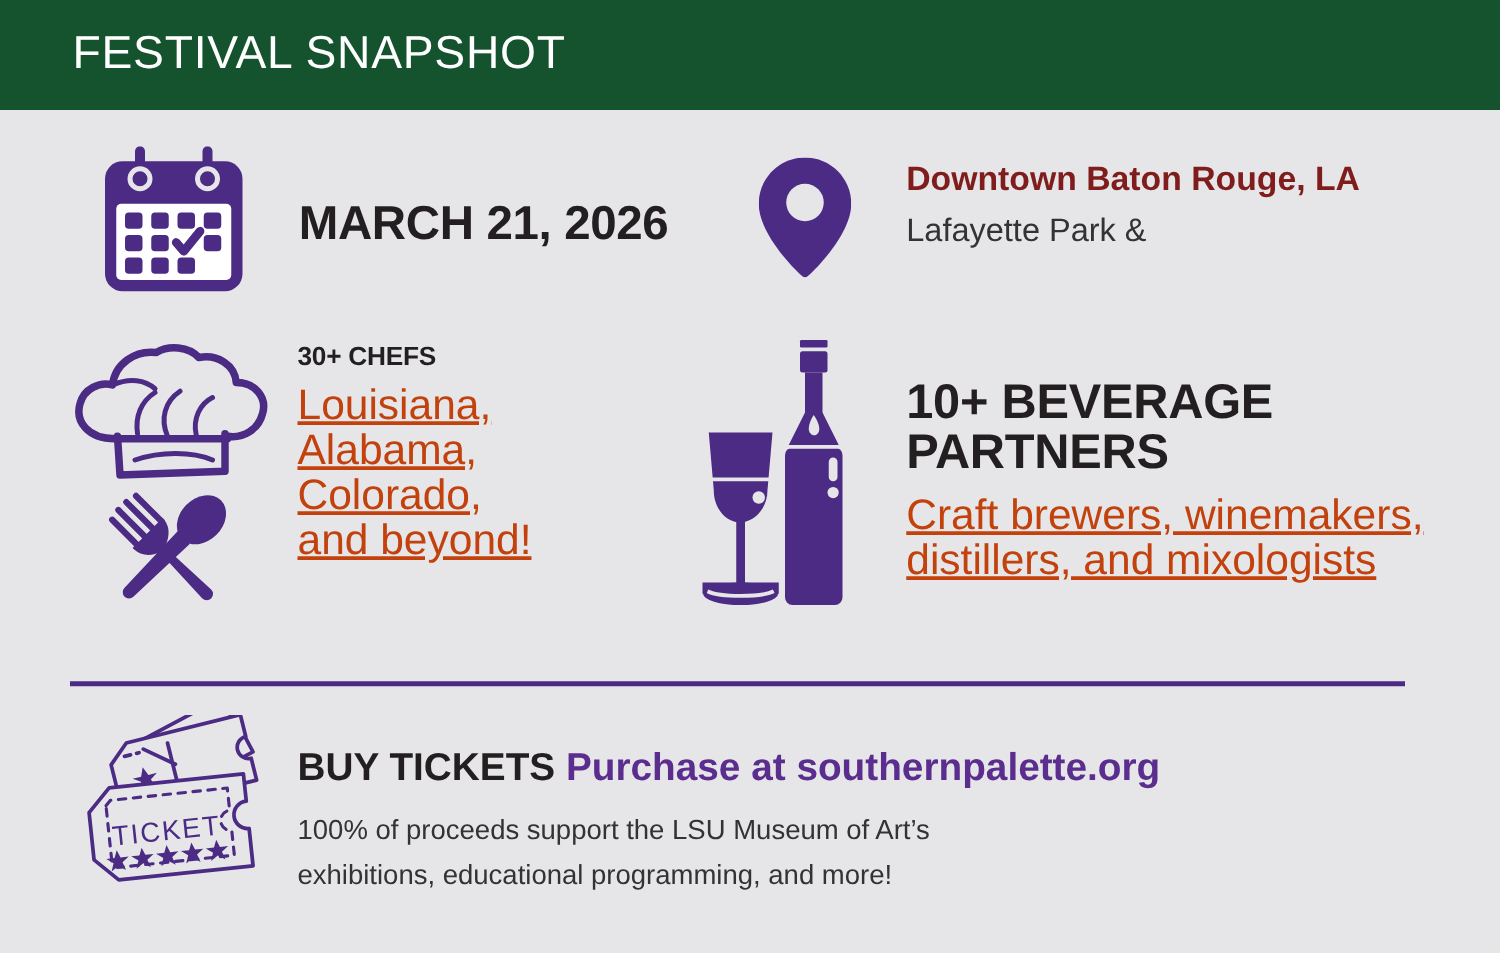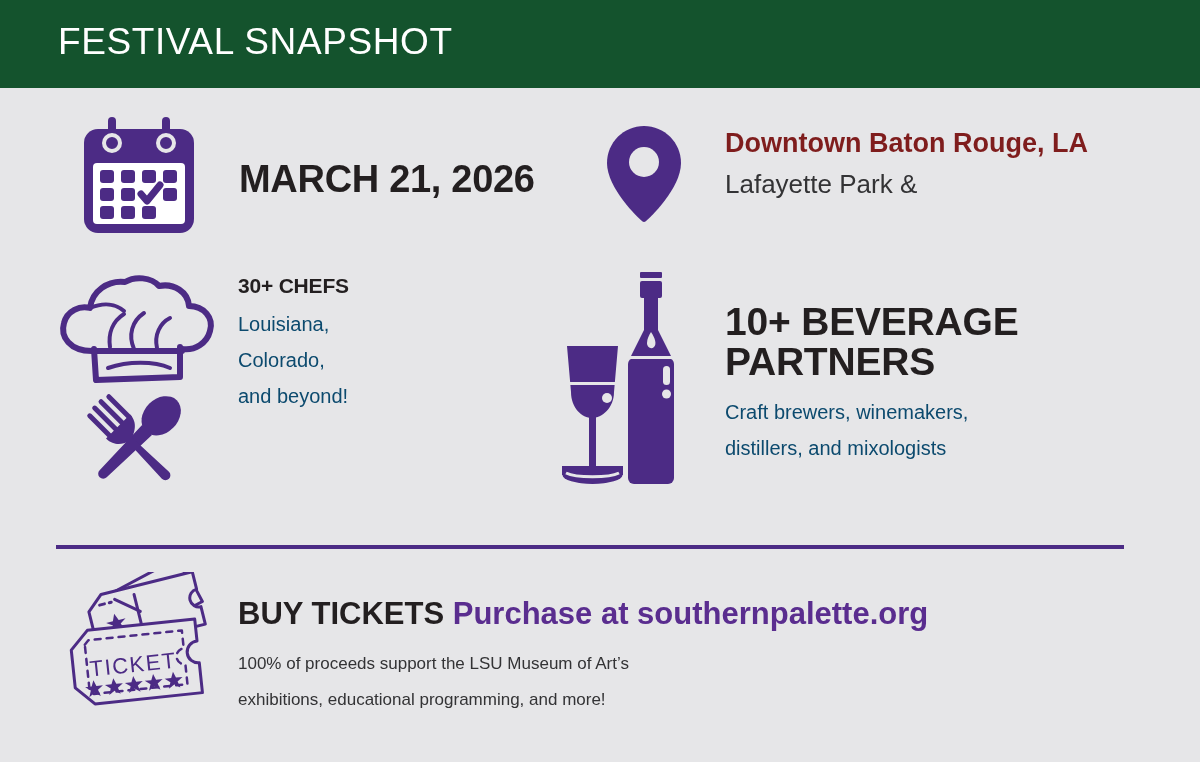--- a/index.html
+++ b/index.html
@@ -46,24 +46,25 @@
   .icon-svg { display: block; }
 
   .blk-heading {
     font-size: 39px;
     font-weight: bold;
     color: #231f20;
     letter-spacing: -0.2px;
     white-space: nowrap;
   }
   .blk-body {
-    font-size: 20px;
+    font-size: 34px;
     font-weight: 400;
-    color: #0c4a6e;
+    color: #c2410c;
     line-height: 36px;
+    text-decoration: underline;
   }
 
   
   .date-icon {
     position: absolute;
     left: 78px;
     top: 117px;
     width: 122px;
     height: 118px;
   }
@@ -176,21 +177,21 @@
   }
   .ticket-head {
     font-size: 31px;
     font-weight: bold;
     white-space: nowrap;
     line-height: 40px;
   }
   .ticket-head .lbl { color: #231f20; }
   .ticket-head .url { color: #5a2d8f; margin-top: 38px; }
   .ticket-body {
-    font-size: 17px;
+    font-size: 22px;
     color: #333335;
     line-height: 36px;
     margin-top: 12px;
   }
 </style>
 </head>
 <body>
 
 <div class="page">
 
@@ -288,20 +289,21 @@
                    C68 52 79 48 79 36 Z"></path>
         </g>
       </g>
     </svg>
   </div>
 
   <div class="chef-text">
     <div class="blk-heading">30+ CHEFS</div>
     <div class="blk-body">
       <div>Louisiana,</div>
+      <div>Alabama,</div>
       <div>Colorado,</div>
       <div>and beyond!</div>
     </div>
   </div>
 
   <div class="bev-icon">
     <svg class="icon-svg" viewBox="0 0 140 220" width="140" height="220" xmlns="http://www.w3.org/2000/svg">
       <g fill="#4c2b85">
 
         <path d="M11 76 L62 76 L58 122 C58 138 46 148 36 148 C26 148 15 138 15 122 Z"></path>

